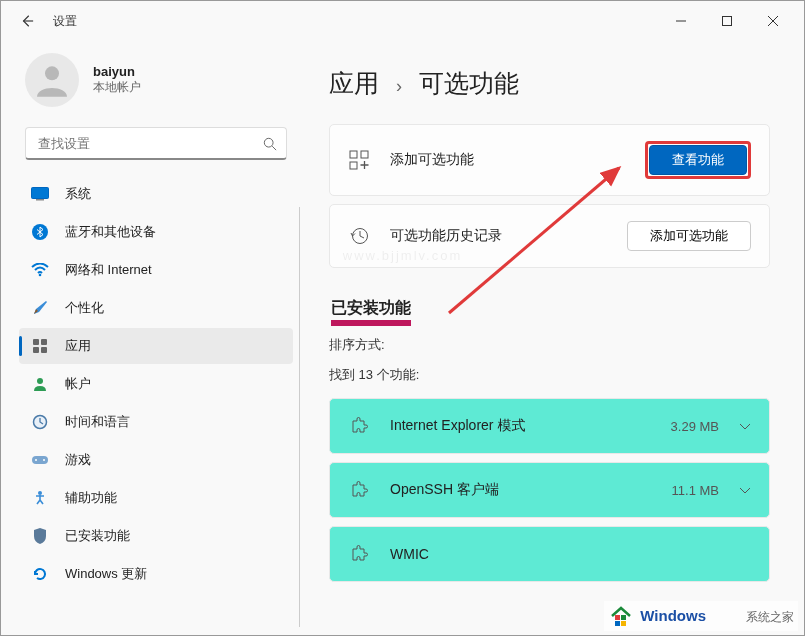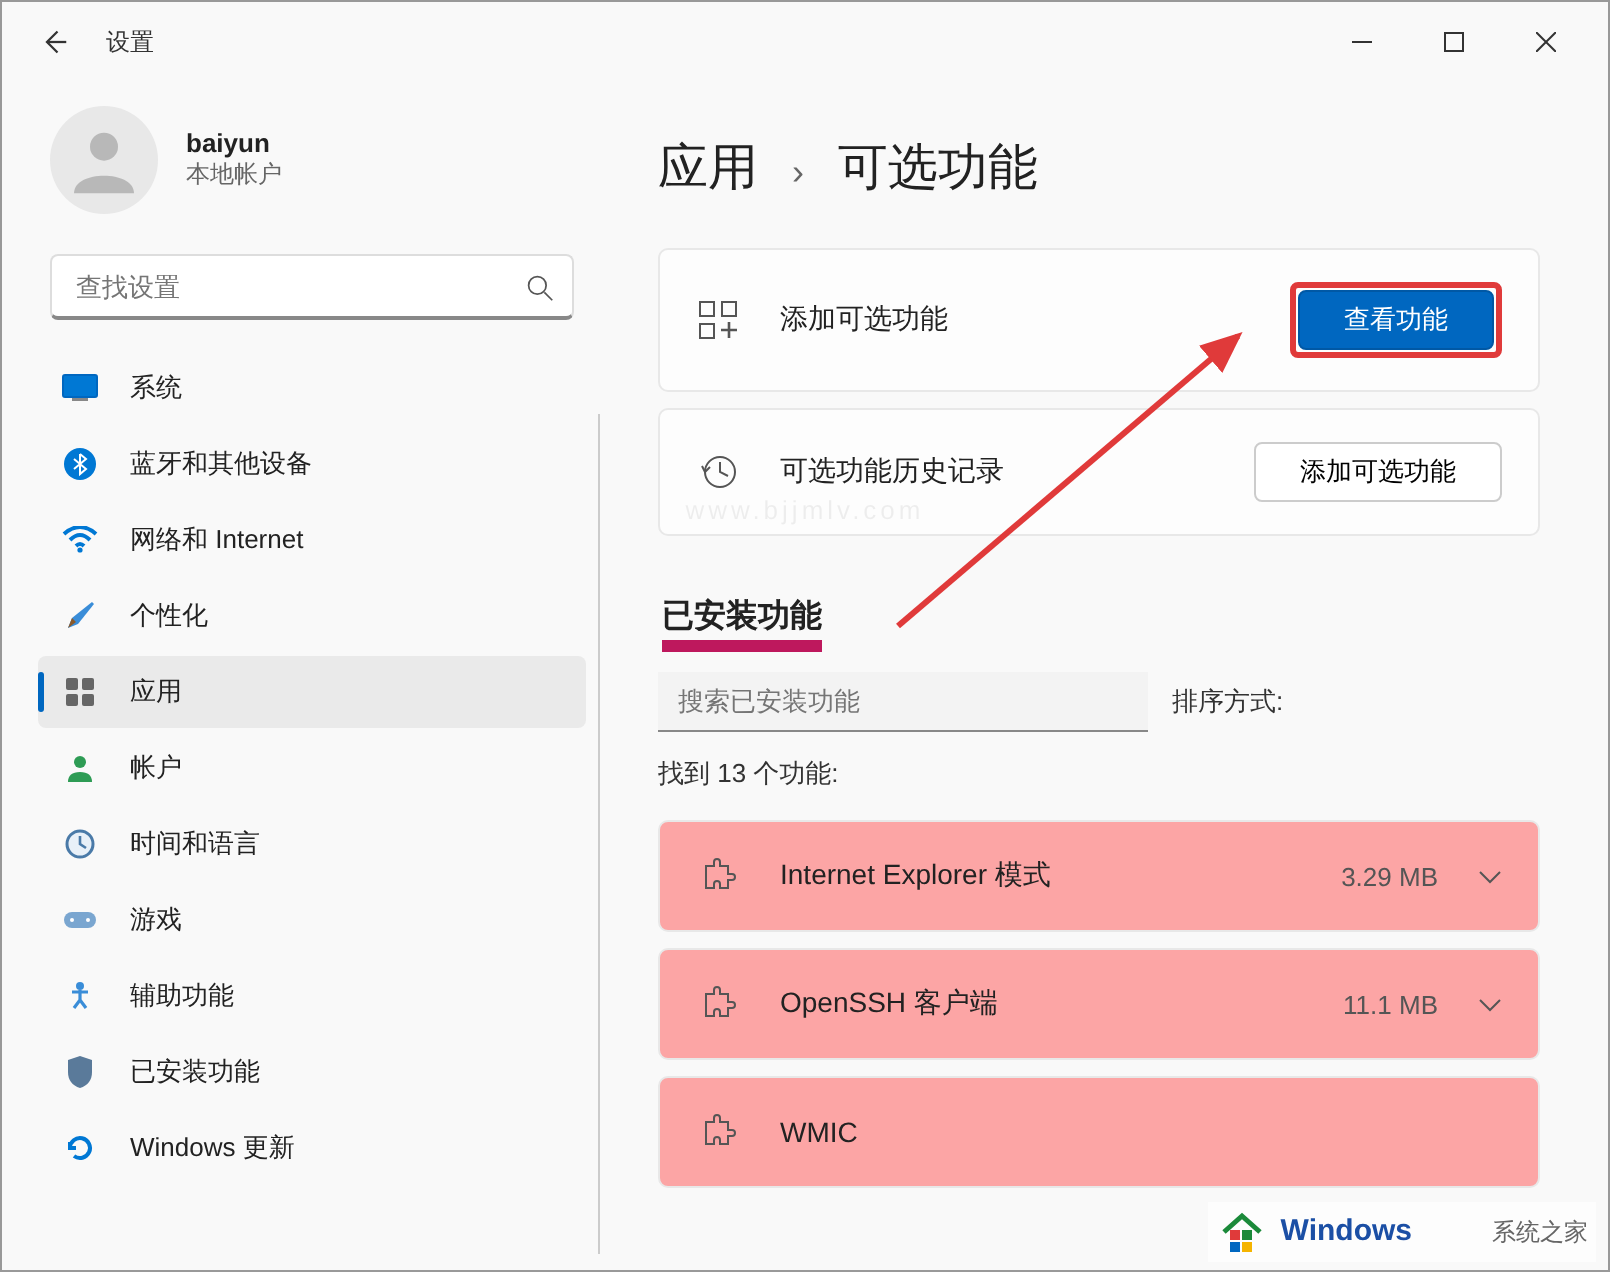--- a/index.html
+++ b/index.html
@@ -47,21 +47,21 @@
 
     .section-title { font-size: 16px; font-weight: 600; color: #222; margin: 22px 0 10px 2px; border-bottom: 6px solid #be185d; display: inline-block; padding-bottom: 1px;}
     .search-sort { display: flex; align-items: center; gap: 12px; margin-bottom: 12px; }
     .installed-search { flex: 0 0 245px; height: 30px; border: none; border-bottom: 1px solid #888; background: #f3f3f3; padding: 0 10px; font-size: 13px; }
     .sort-label { font-size: 13px; color: #333; }
     .sort-select { flex: 1; height: 32px; border: 1px solid #ddd; border-radius: 4px; background: #fff; padding: 0 28px 0 12px; font-size: 13px; position: relative; display: flex; align-items: center; cursor: pointer; }
     .sort-chev { position: absolute; right: 10px; }
 
     .count-line { font-size: 13px; color: #333; margin-bottom: 14px; }
 
-    .feat-item { background: #fca5a5; border: 1px solid #e8e8e8; border-radius: 5px; padding: 16px 18px; display: flex; align-items: center; gap: 20px; margin-bottom: 8px; cursor: pointer; }
+    .feat-item { background: #5eead4; border: 1px solid #e8e8e8; border-radius: 5px; padding: 16px 18px; display: flex; align-items: center; gap: 20px; margin-bottom: 8px; cursor: pointer; }
     .feat-label { flex: 1; font-size: 14px; color: #222; }
     .feat-size { font-size: 13px; color: #555; }
 
     .arrow-annot { position: absolute; left: 438px; top: 162px; pointer-events: none; }
     .arrow-annot svg { overflow: visible; }
 
     .watermark { position: absolute; right: 6px; bottom: 4px; display: flex; align-items: center; gap: 6px; font-size: 15px; color: #1b4fa5; background: rgba(255,255,255,0.7); padding: 2px 4px; }
     .watermark .wm-main { font-weight: 600; }
     .watermark .wm-sub { font-size: 12px; color: #666; padding-left: 40px; }
     .center-wm { position: absolute; left: 50%; top: 40%; transform: translate(-50%,-50%); font-size: 13px; color: #000; opacity: 0.06; letter-spacing: 2px; pointer-events: none; }
@@ -262,21 +262,20 @@
             <path d="M2 7 L3.5 10 L6 7.5" stroke="#555" fill="none"></path>
           </svg>
         </span>
       <span class="card-label">可选功能历史记录</span>
       <button class="pill-btn">添加可选功能</button>
     </div>
 
     <div class="section-title">已安装功能</div>
 
     <div class="search-sort">
-      <input class="installed-search" placeholder="搜索已安装功能" style="">
       <span class="sort-label">排序方式:</span>
     </div>
 
     <div class="count-line">找到 13 个功能:</div>
 
     <div class="feat-item">
       <span class="card-icon">
           <svg width="18" height="18" viewBox="0 0 18 18">
             <path d="M3 4 H7 V2 A1.5 1.5 0 0 1 10 2 V4 H14 V8 H16 A1.5 1.5 0 0 1 16 11 H14 V15 H10 V13 A1.5 1.5 0 0 0 7 13 V15 H3 Z" stroke="#555" fill="none"></path>
           </svg>

